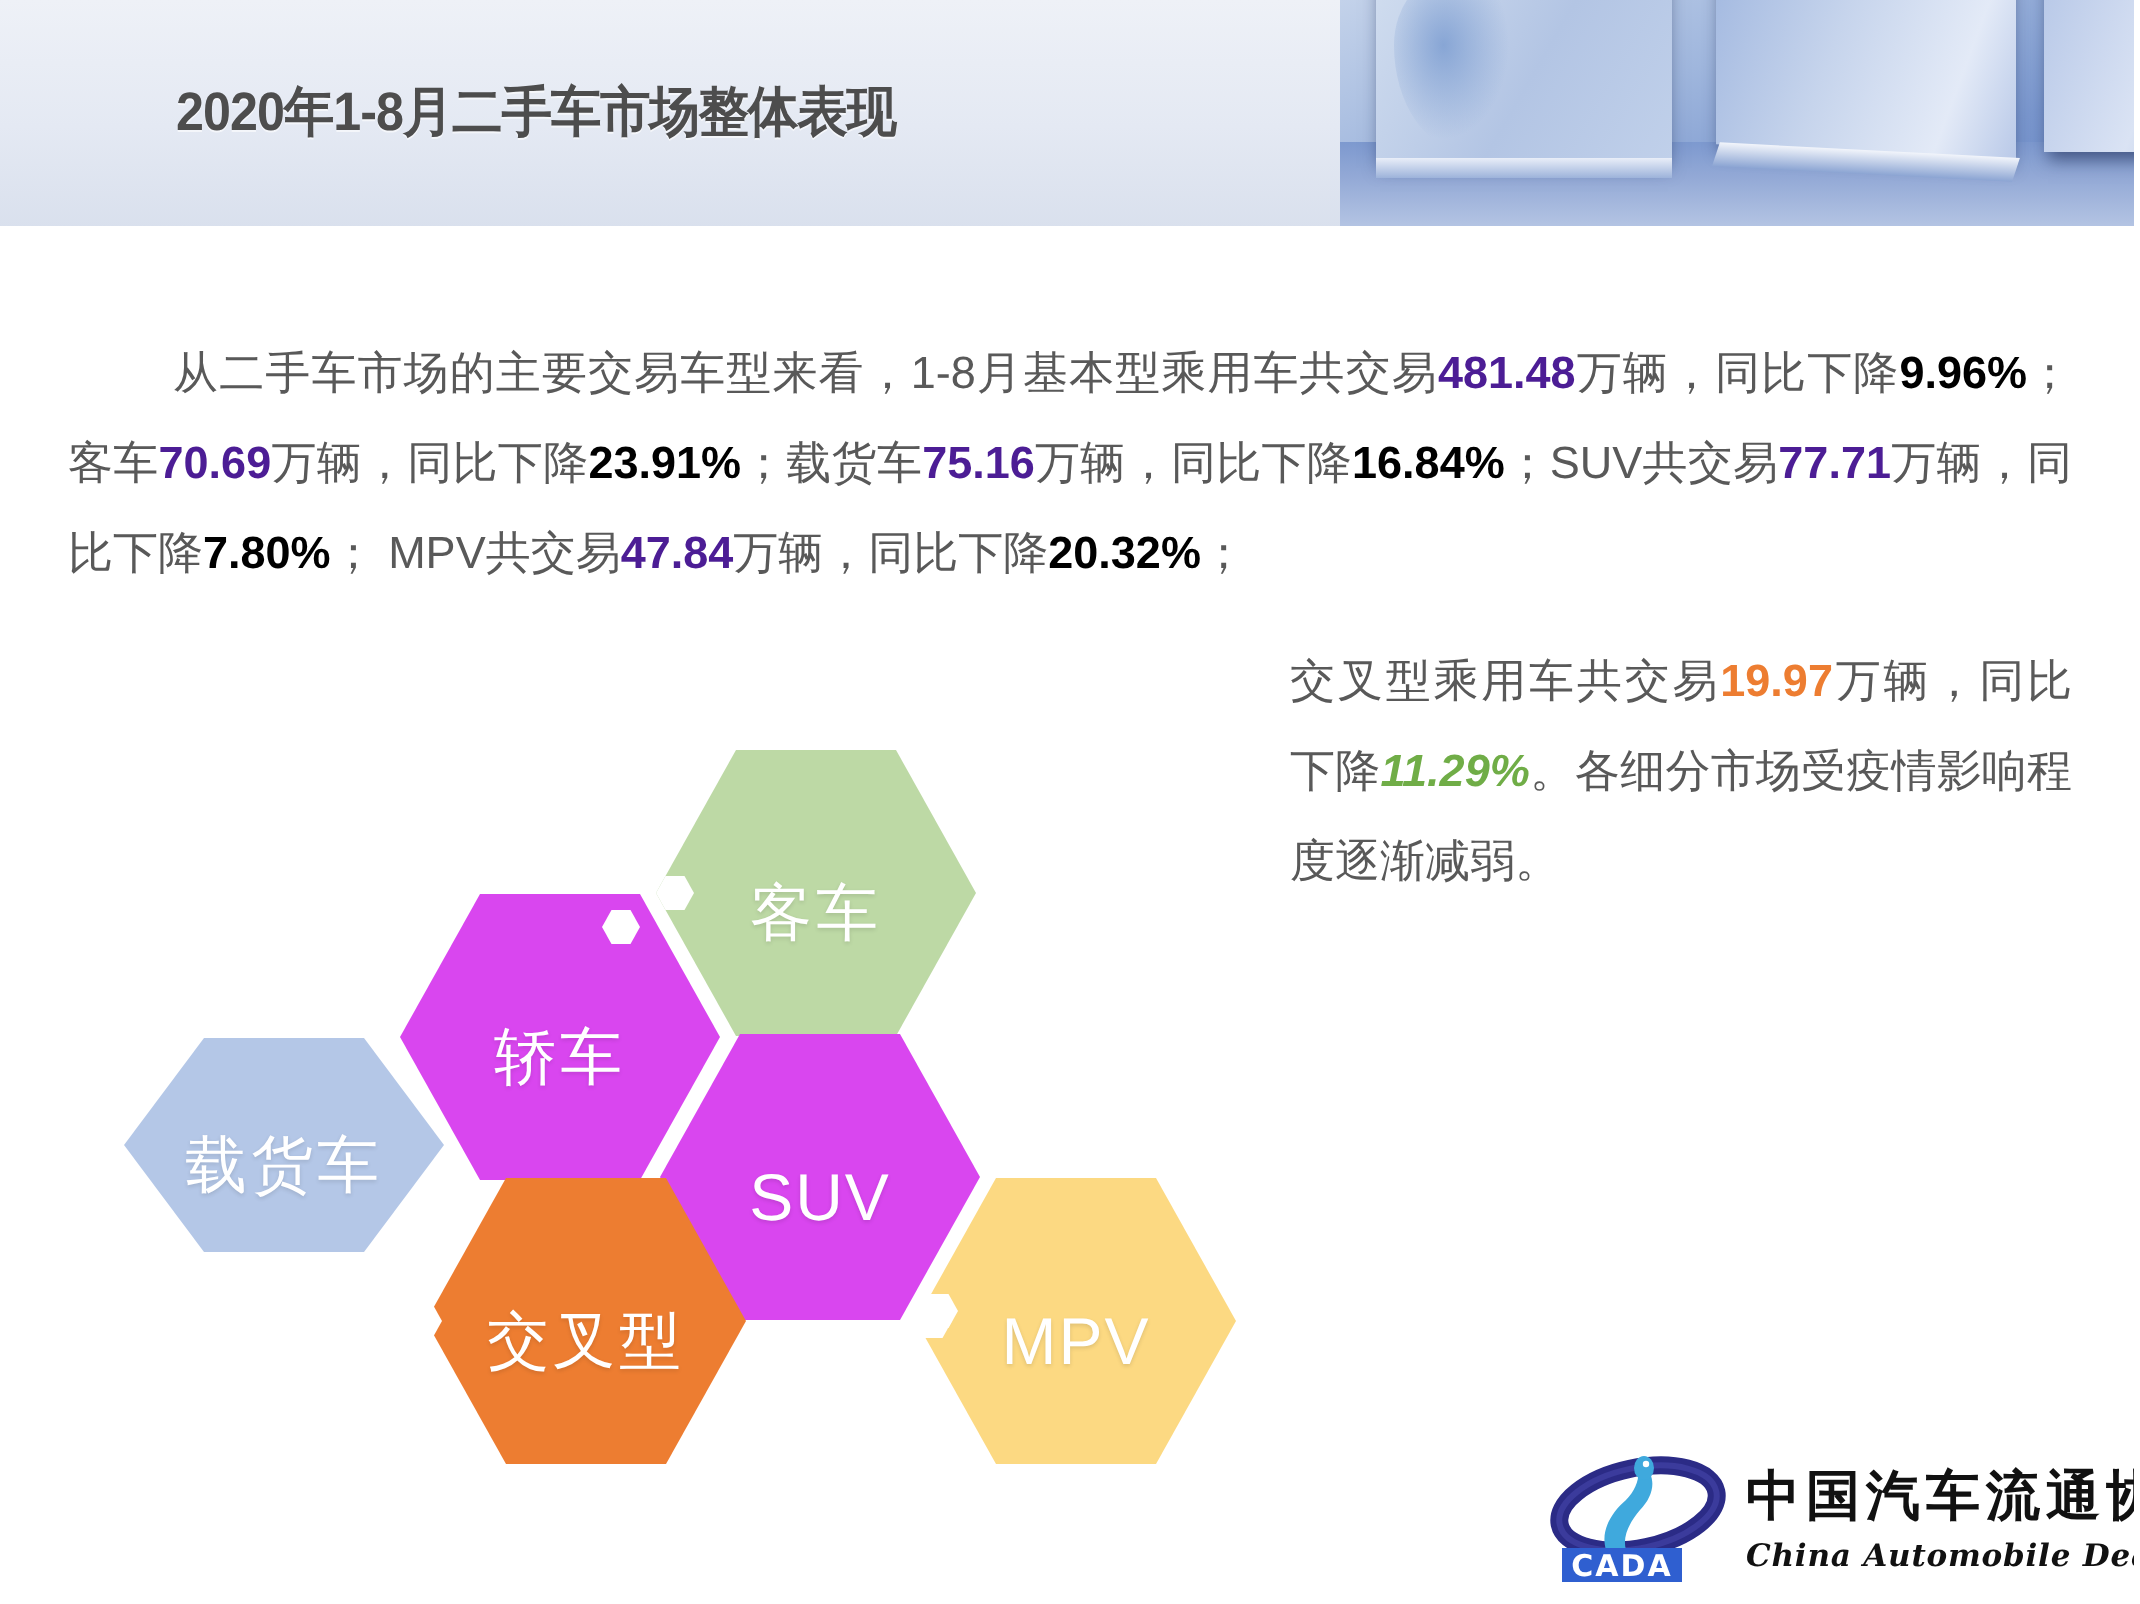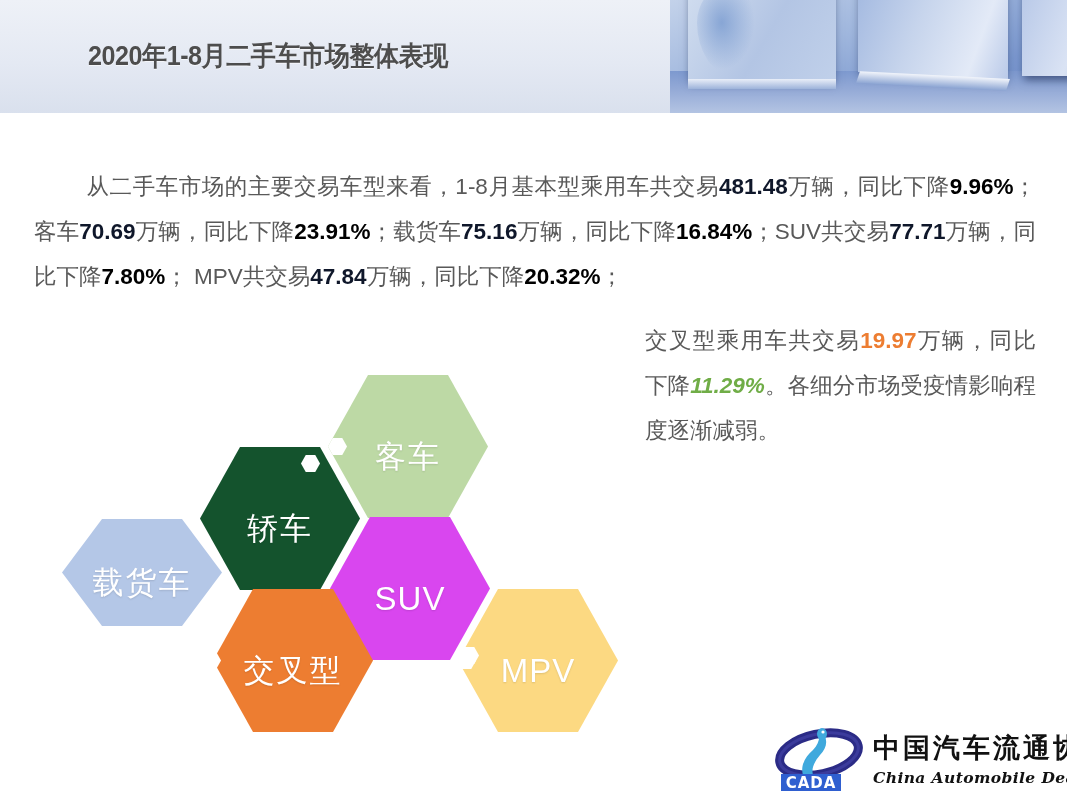--- a/index.html
+++ b/index.html
@@ -62,21 +62,21 @@
   #header-art .cube.c3{left:352px;top:-20px;width:90px;height:96px;
      background:linear-gradient(110deg,#b6c7e7 0%,#dae3f4 60%,#aabedf 100%);}
 
   
   #body-text{
     position:absolute;left:34px;top:164px;width:1002px;
     font-size:22.5px;line-height:45px;color:#595959;
     text-align:justify;text-justify:inter-character;
   }
   #body-text .indent{display:inline-block;width:52px;}
-  #body-text .num{color:#0f172a;font-weight:bold;}
+  #body-text .num{color:#4c1d95;font-weight:bold;}
   #body-text .pct{color:#000000;font-weight:bold;}
 
   #body-text-right{
     position:absolute;left:645px;top:318px;width:391px;
     font-size:22.5px;line-height:45px;color:#595959;
     text-align:justify;text-justify:inter-character;
   }
   #body-text-right .num{color:#ed7d31;font-weight:bold;}
   #body-text-right .pct{color:#70ad47;font-weight:bold;font-style:italic;}
 
@@ -162,21 +162,21 @@
 <div id="body-text-right">
   <span>交叉型乘用车共交易</span><span class="num">19.97</span><span>万辆，同比下降</span><span class="pct">11.29%</span><span>。各细分市场受疫情影响程度逐渐减弱。</span>
 </div>
 
 <div id="hex-diagram">
 
   <div class="hex" style="left:283px;top:20px;width:160px;height:143px;background:#bdd9a5;">
     <span class="hex-label">客车</span>
   </div>
 
-  <div class="hex" style="left:155px;top:92px;width:160px;height:143px;background:#14532d;">
+  <div class="hex" style="left:155px;top:92px;width:160px;height:143px;background:#d946ef;">
     <span class="hex-label">轿车</span>
   </div>
 
   <div class="hex" style="left:17px;top:164px;width:160px;height:107px;background:#b4c7e7;">
     <span class="hex-label">载货车</span>
   </div>
 
   <div class="hex latin" style="left:285px;top:162px;width:160px;height:143px;background:#d946ef;">
     <span class="hex-label">SUV</span>
   </div>

